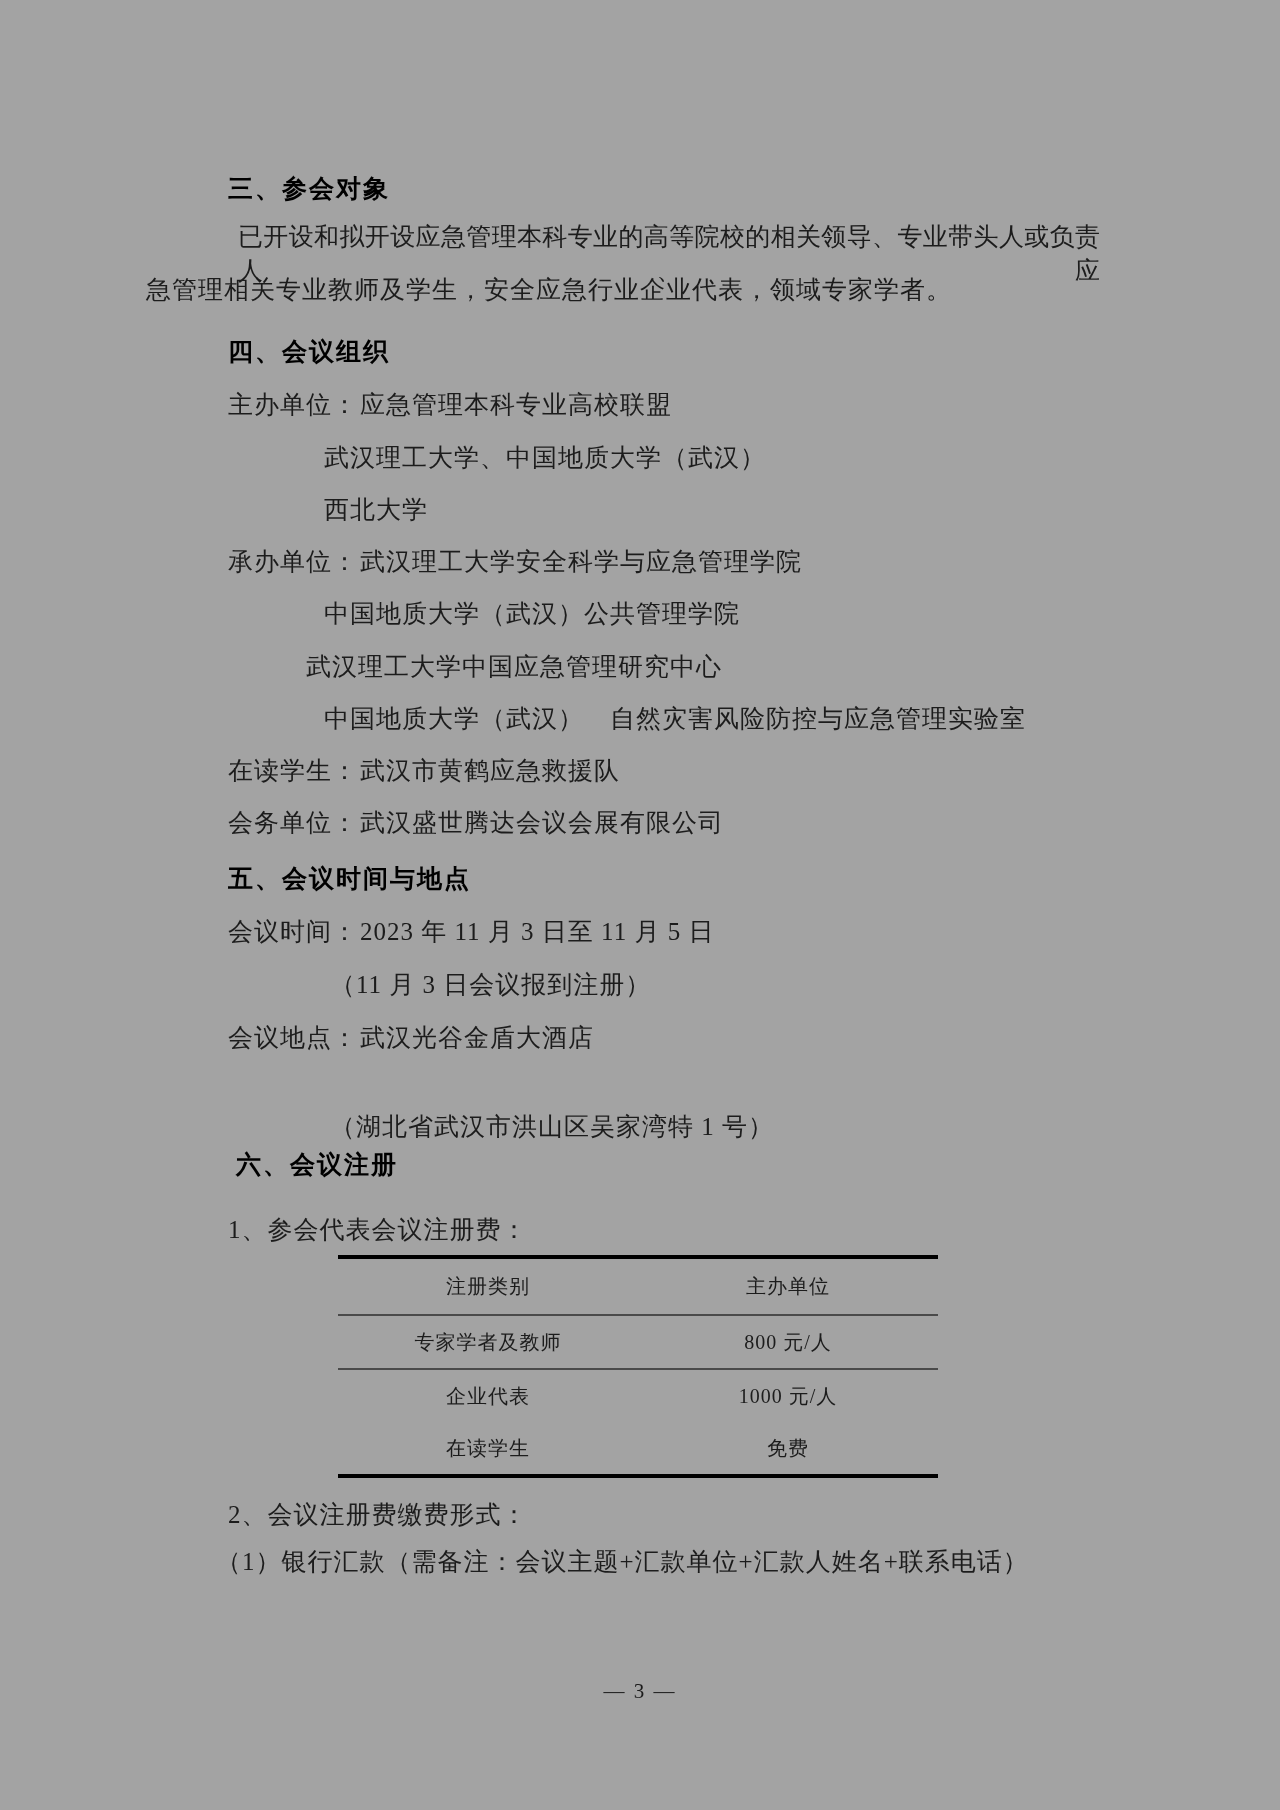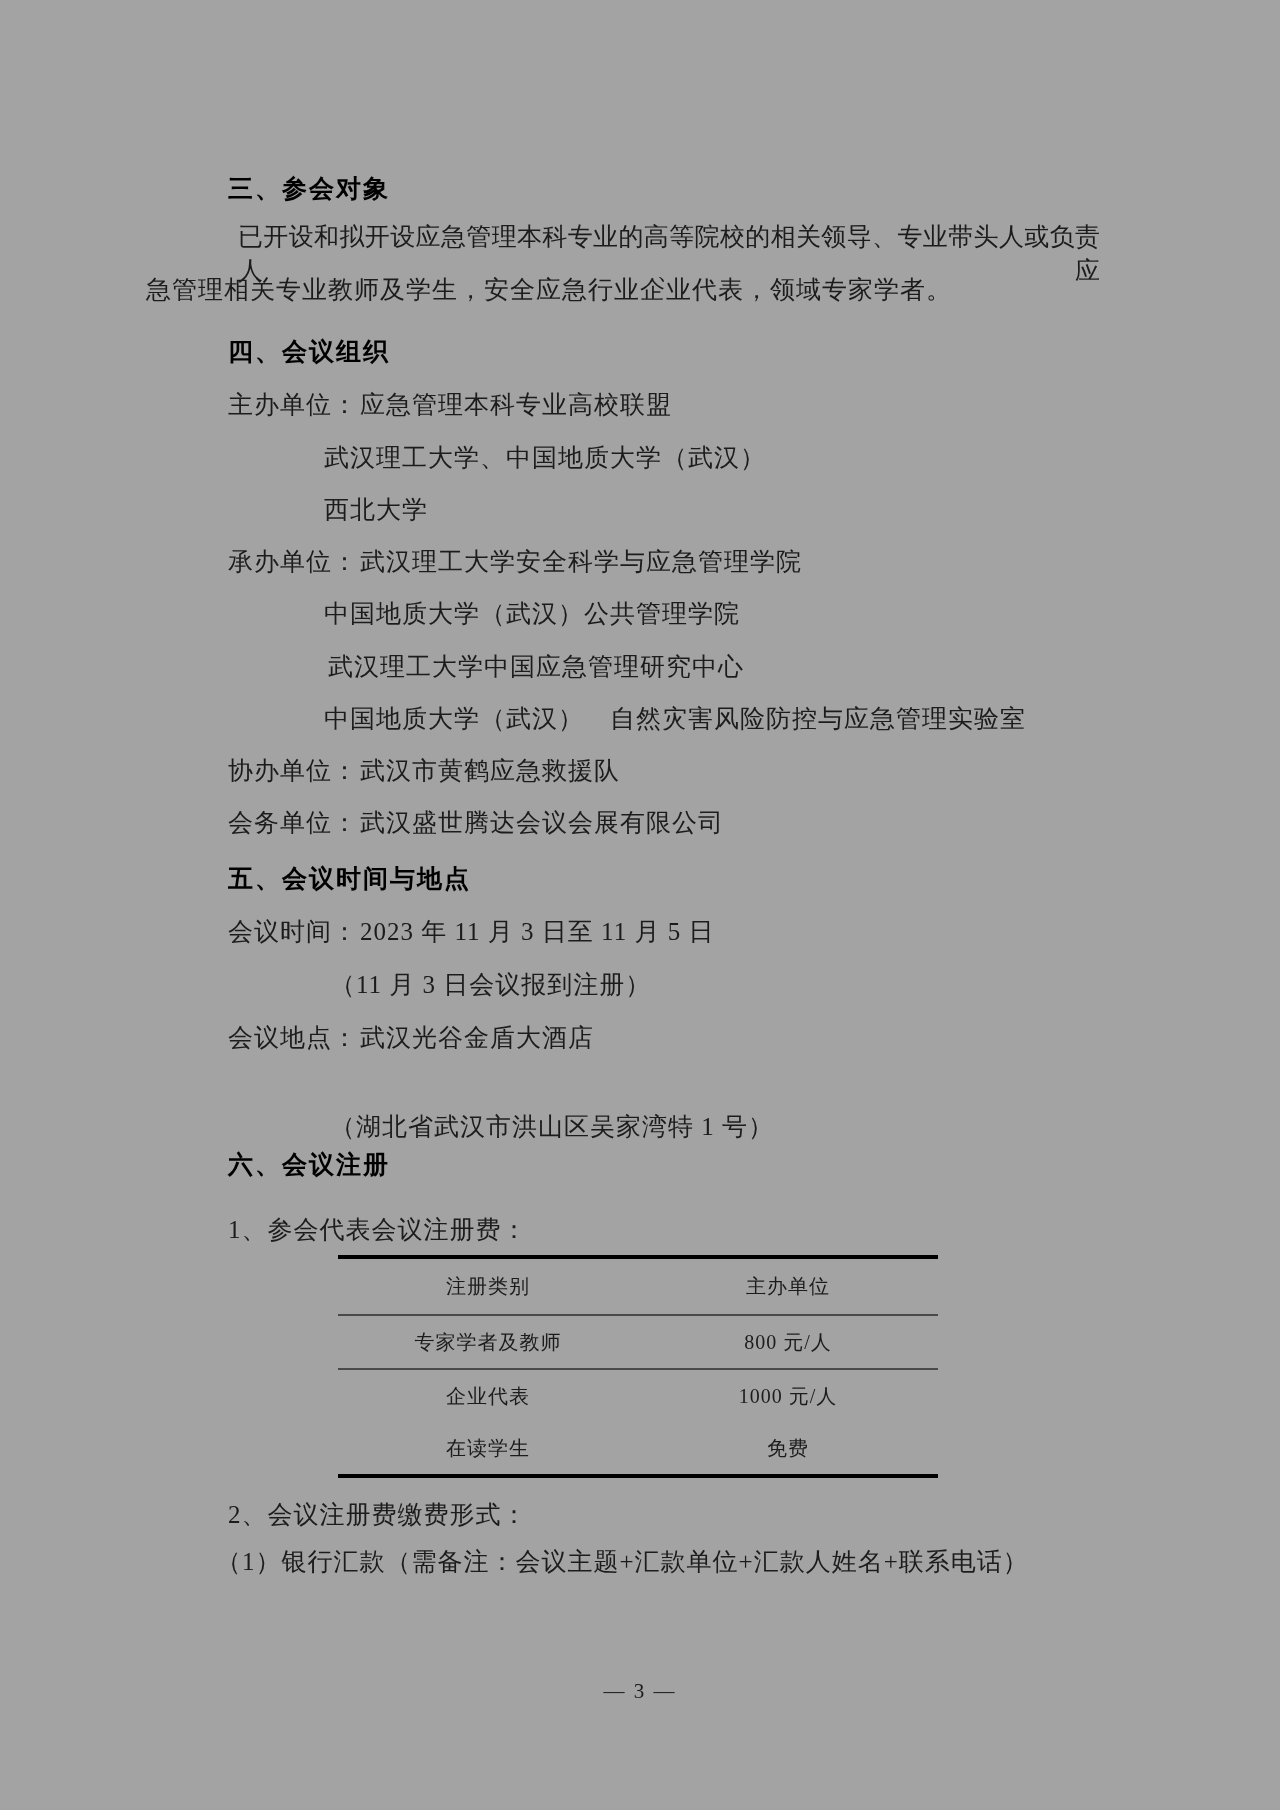--- a/index.html
+++ b/index.html
@@ -89,49 +89,49 @@
   </div>
   <div class="line" style="left:324px;top:493px;">
     <span>西北大学</span>
   </div>
   <div class="line" style="left:228px;top:545px;">
     <span class="lbl">承办单位：</span><span>武汉理工大学安全科学与应急管理学院</span>
   </div>
   <div class="line" style="left:324px;top:597px;">
     <span>中国地质大学（武汉）公共管理学院</span>
   </div>
-  <div class="line" style="left:328px;top:650px;">
+  <div class="line" style="left:306px;top:650px;">
     <span>武汉理工大学中国应急管理研究中心</span>
   </div>
   <div class="line" style="left:324px;top:702px;">
     <span>中国地质大学（武汉）　自然灾害风险防控与应急管理实验室</span>
   </div>
   <div class="line" style="left:228px;top:754px;">
-    <span class="lbl">协办单位：</span><span>武汉市黄鹤应急救援队</span>
+    <span class="lbl">在读学生：</span><span>武汉市黄鹤应急救援队</span>
   </div>
   <div class="line" style="left:228px;top:806px;">
     <span class="lbl">会务单位：</span><span>武汉盛世腾达会议会展有限公司</span>
   </div>
 
   <div class="line heading" style="left:228px;top:861px;">五、会议时间与地点</div>
 
   <div class="line" style="left:228px;top:915px;">
     <span class="lbl">会议时间：</span><span>2023 年 11 月 3 日至 11 月 5 日</span>
   </div>
   <div class="line" style="left:330px;top:968px;">
     <span>（11 月 3 日会议报到注册）</span>
   </div>
   <div class="line" style="left:228px;top:1021px;">
     <span class="lbl">会议地点：</span><span>武汉光谷金盾大酒店</span>
   </div>
   <div class="line" style="left:330px;top:1110px;">
     <span>（湖北省武汉市洪山区吴家湾特 1 号）</span>
   </div>
 
-  <div class="line heading" style="left:228px;top:1147px;">六、会议注册</div>
+  <div class="line heading" style="left:236px;top:1147px;">六、会议注册</div>
 
   <div class="line" style="left:228px;top:1213px;">1、参会代表会议注册费：</div>
 
   <div class="fee-table">
     <div class="ft-row header">
       <div class="ft-cell">注册类别</div>
       <div class="ft-cell">主办单位</div>
     </div>
     <div class="ft-row r1">
       <div class="ft-cell">专家学者及教师</div>

